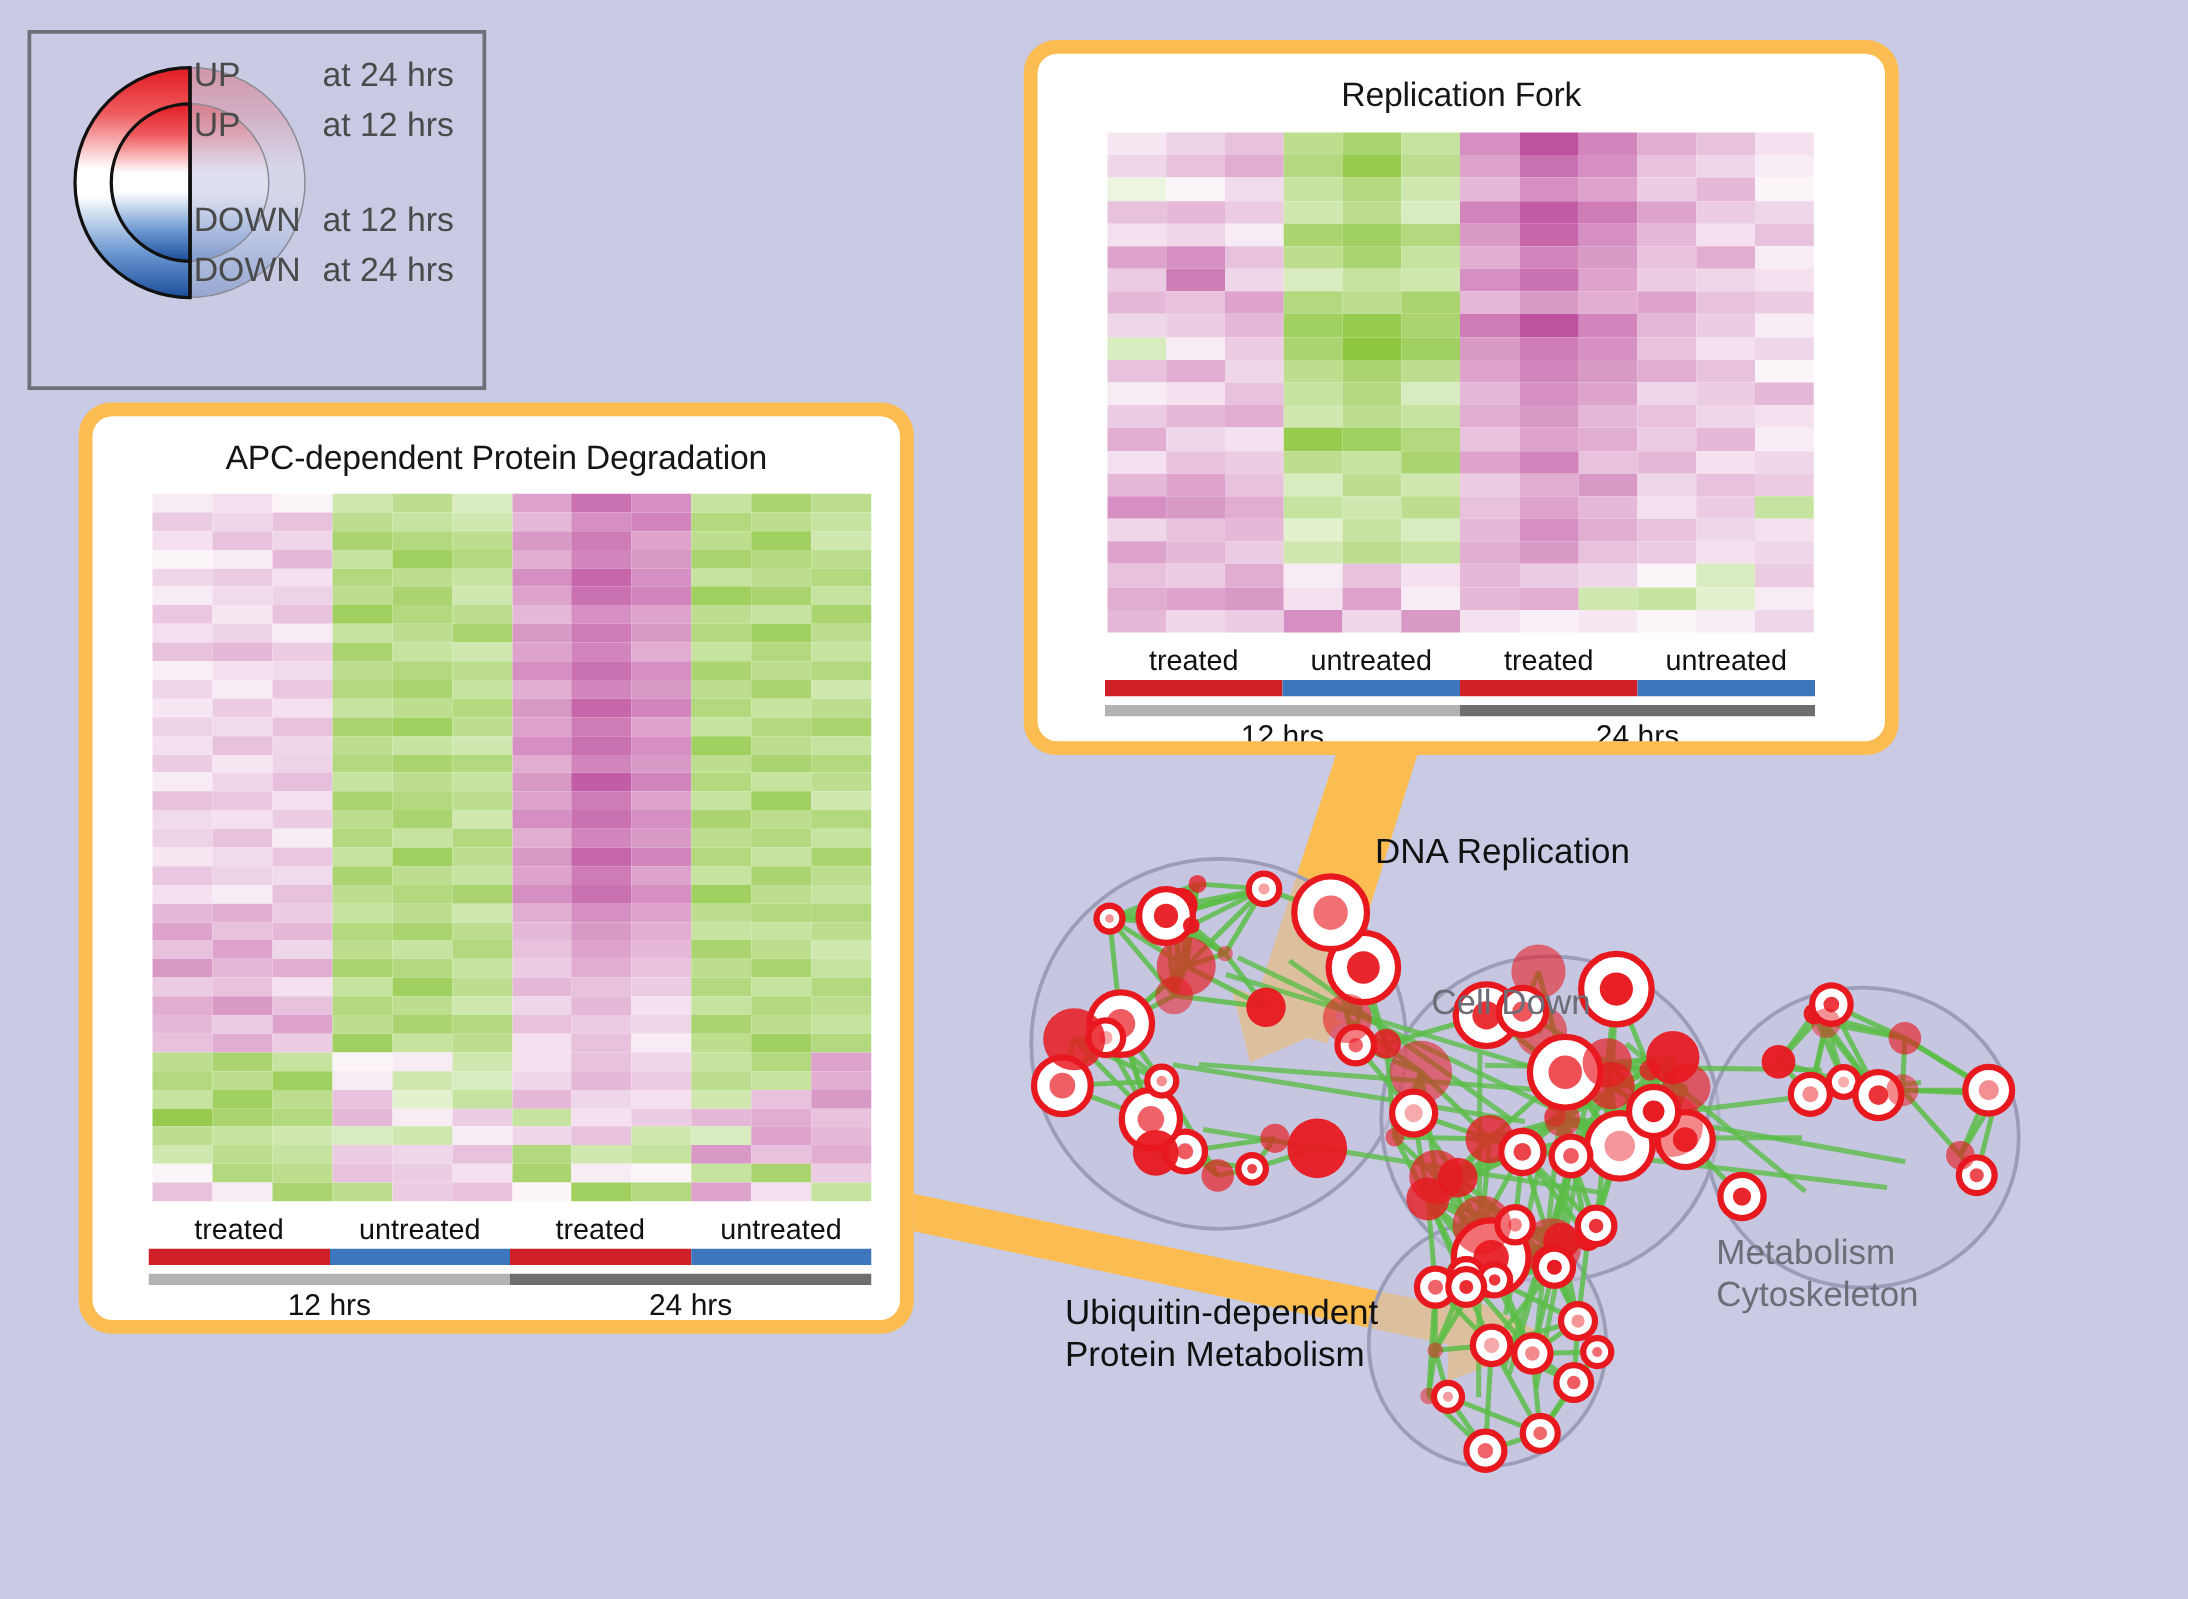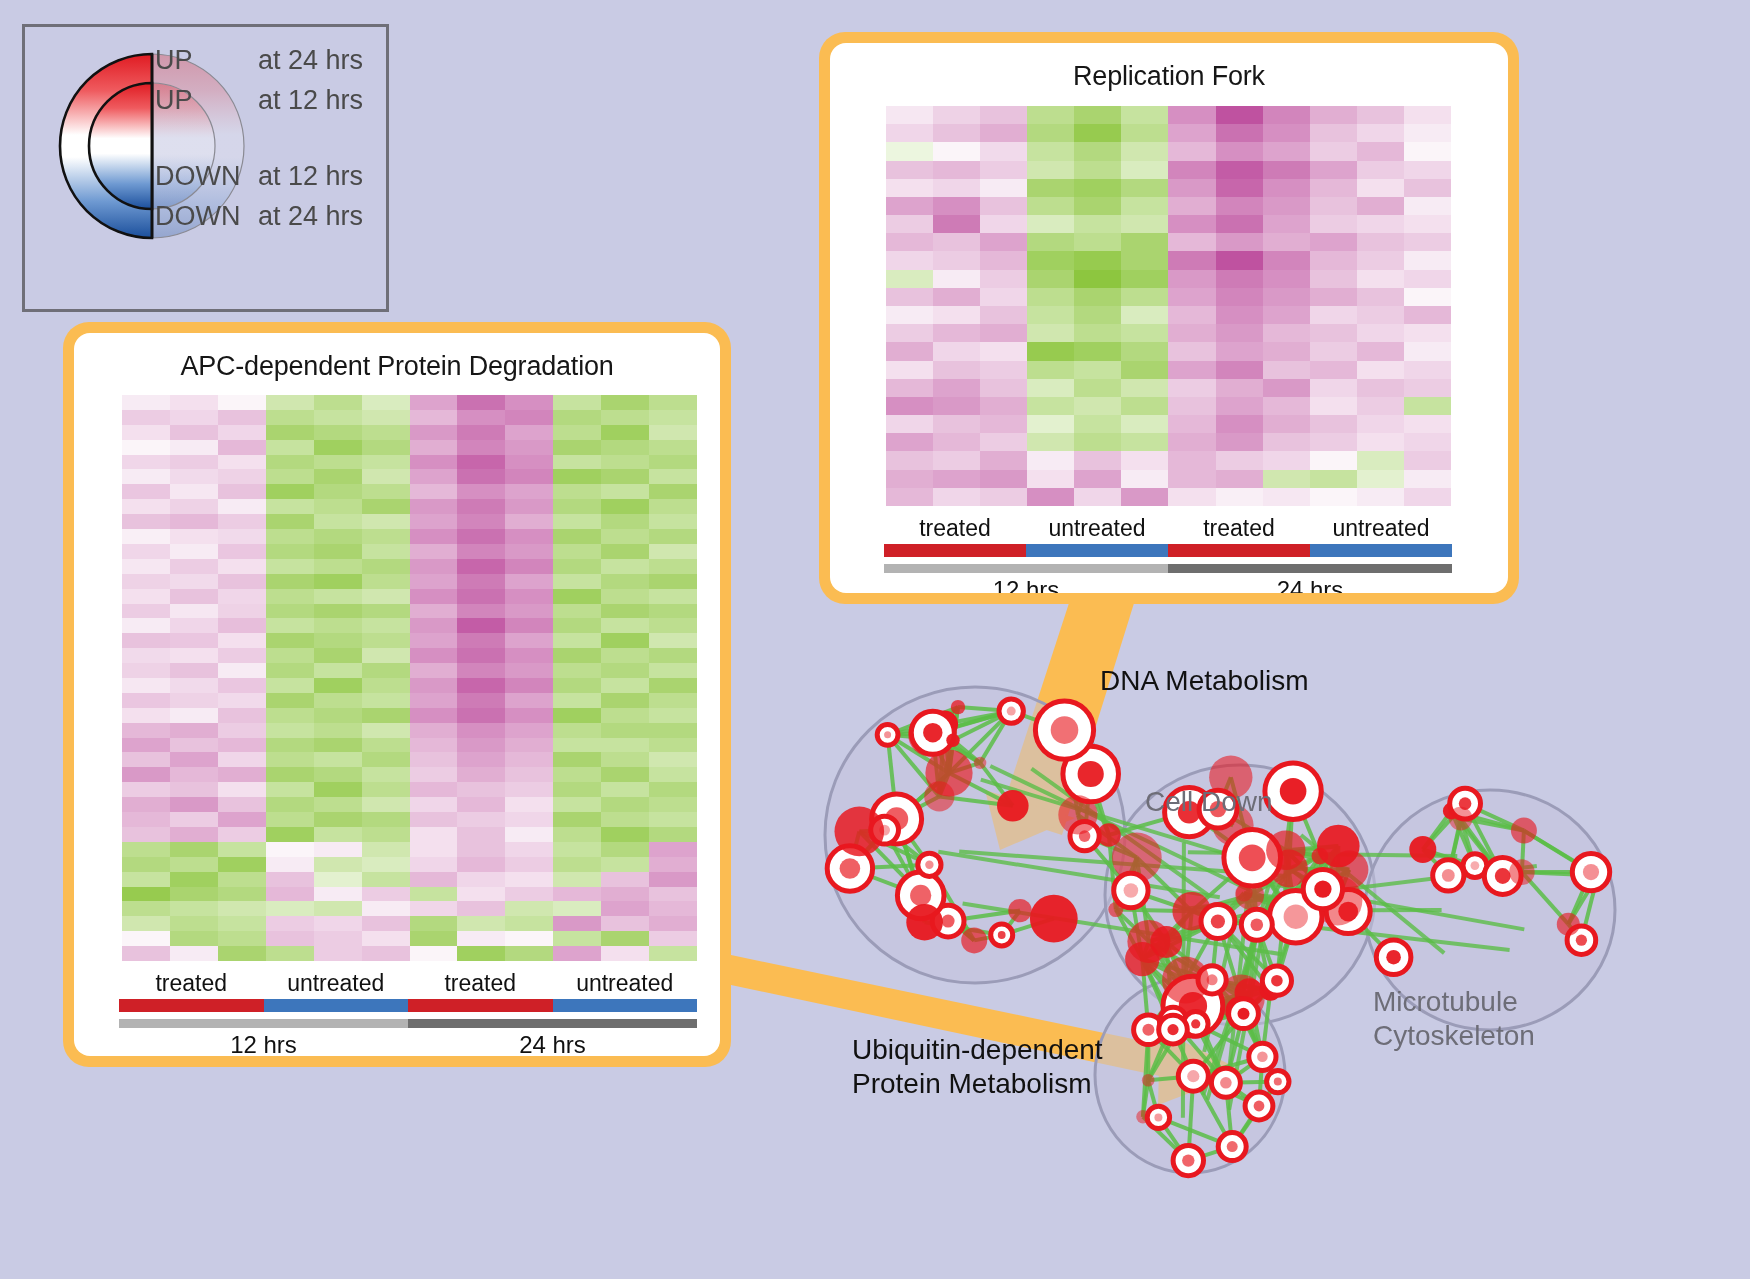--- a/index.html
+++ b/index.html
@@ -1425,21 +1425,21 @@
           <circle cx="398.3" cy="540.6" r="15.2" fill="#ffffff" stroke="#e8181f" stroke-width="5"></circle>
           <circle cx="398.3" cy="540.6" r="6.2" fill="#e8181f" fill-opacity="0.67"></circle>
           <circle cx="453.5" cy="393.7" r="14.9" fill="#ffffff" stroke="#e8181f" stroke-width="5"></circle>
           <circle cx="453.5" cy="393.7" r="6.0" fill="#e8181f" fill-opacity="0.98"></circle>
           <circle cx="383.0" cy="409.6" r="14.3" fill="#ffffff" stroke="#e8181f" stroke-width="5"></circle>
           <circle cx="383.0" cy="409.6" r="5.6" fill="#e8181f" fill-opacity="0.91"></circle>
           <circle cx="442.2" cy="526.6" r="14.0" fill="#ffffff" stroke="#e8181f" stroke-width="5"></circle>
           <circle cx="442.2" cy="526.6" r="5.5" fill="#e8181f" fill-opacity="0.65"></circle>
         </g>
     </svg>
-    <div class="net-label" id="lbl-dna">DNA Metabolism</div>
+    <div class="net-label" id="lbl-dna">DNA Replication</div>
     <div class="net-label" id="lbl-cc">Cell Down</div>
-    <div class="net-label" id="lbl-mt">Microtubule
+    <div class="net-label" id="lbl-mt">Metabolism
 Cytoskeleton</div>
     <div class="net-label" id="lbl-ub">Ubiquitin-dependent
 Protein Metabolism</div>
   </div>
 
 </div>
 
 </body></html>

